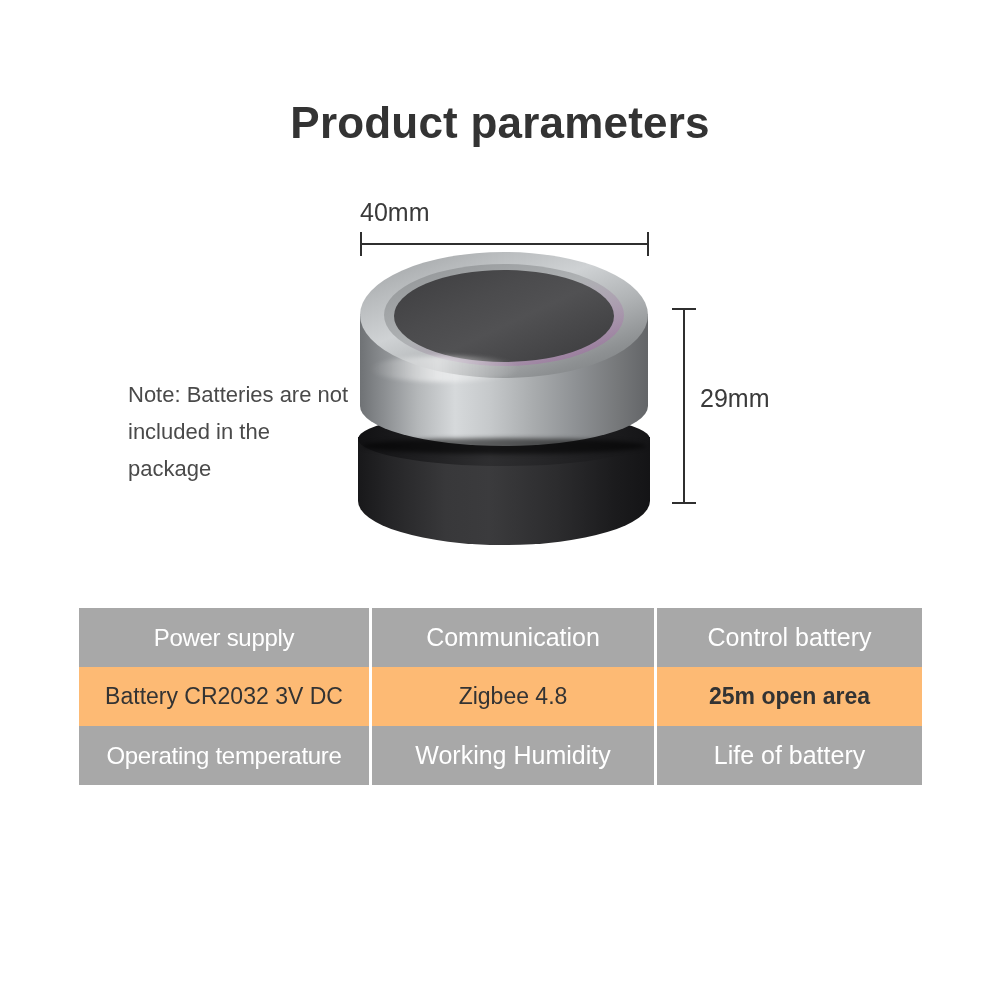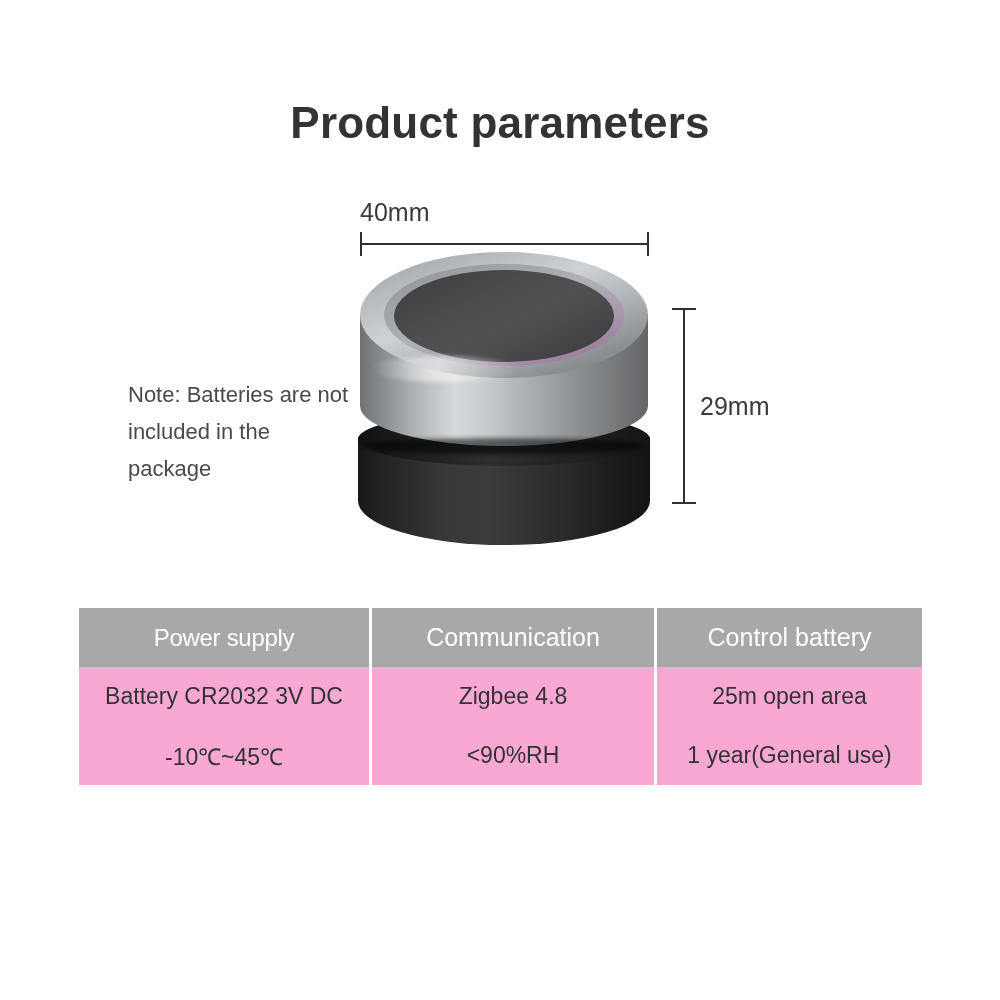--- a/index.html
+++ b/index.html
@@ -96,21 +96,21 @@
     left: 0;
     width: 24px;
     height: 0;
     border-top: 2px solid #2f2f2f;
   }
   .dim-height .tick.top    { top: 0; }
   .dim-height .tick.bottom { top: 194px; }
   .dim-height-label {
     position: absolute;
     left: 700px;
-    top: 392px;
+    top: 384px;
     font-size: 25px;
     color: #3a3a3a;
     white-space: nowrap;
   }
 
   
   .device {
     position: absolute;
     left: 358px;
     top: 252px;
@@ -238,26 +238,26 @@
   .row-head td {
     background: #a8a8a8;
     color: #ffffff;
     font-size: 25px;
     border-right: 3px solid #ffffff;
     margin-left: 28px;
   }
   .row-head td:last-child { border-right: none; }
 
   .row-value td {
-    background: #f9a8d4;
+    background: #fdba74;
     color: #333333;
     font-size: 23px;
     border-right: 3px solid #ffffff;
   }
-  .row-value td:last-child { border-right: none; }
+  .row-value td:last-child { border-right: none; font-weight: bold; }
 
   .row-head td.tight { font-size: 24px; letter-spacing: -0.3px; }
 </style>
 </head>
 <body>
 
 <div class="page-title">Product parameters</div>
 
 <div class="product-stage">
 </div>
@@ -299,19 +299,19 @@
     <tr class="row-head">
       <td class="tight">Power supply</td>
       <td>Communication</td>
       <td>Control battery</td>
     </tr>
     <tr class="row-value">
       <td>Battery CR2032 3V DC</td>
       <td>Zigbee 4.8</td>
       <td>25m open area</td>
     </tr>
-    <tr class="row-value">
-      <td>-10℃~45℃</td>
-      <td>&lt;90%RH</td>
-      <td>1 year(General use)</td>
+    <tr class="row-head">
+      <td class="tight">Operating temperature</td>
+      <td>Working Humidity</td>
+      <td>Life of battery</td>
     </tr>
   </tbody>
 </table>
 
 </body></html>

